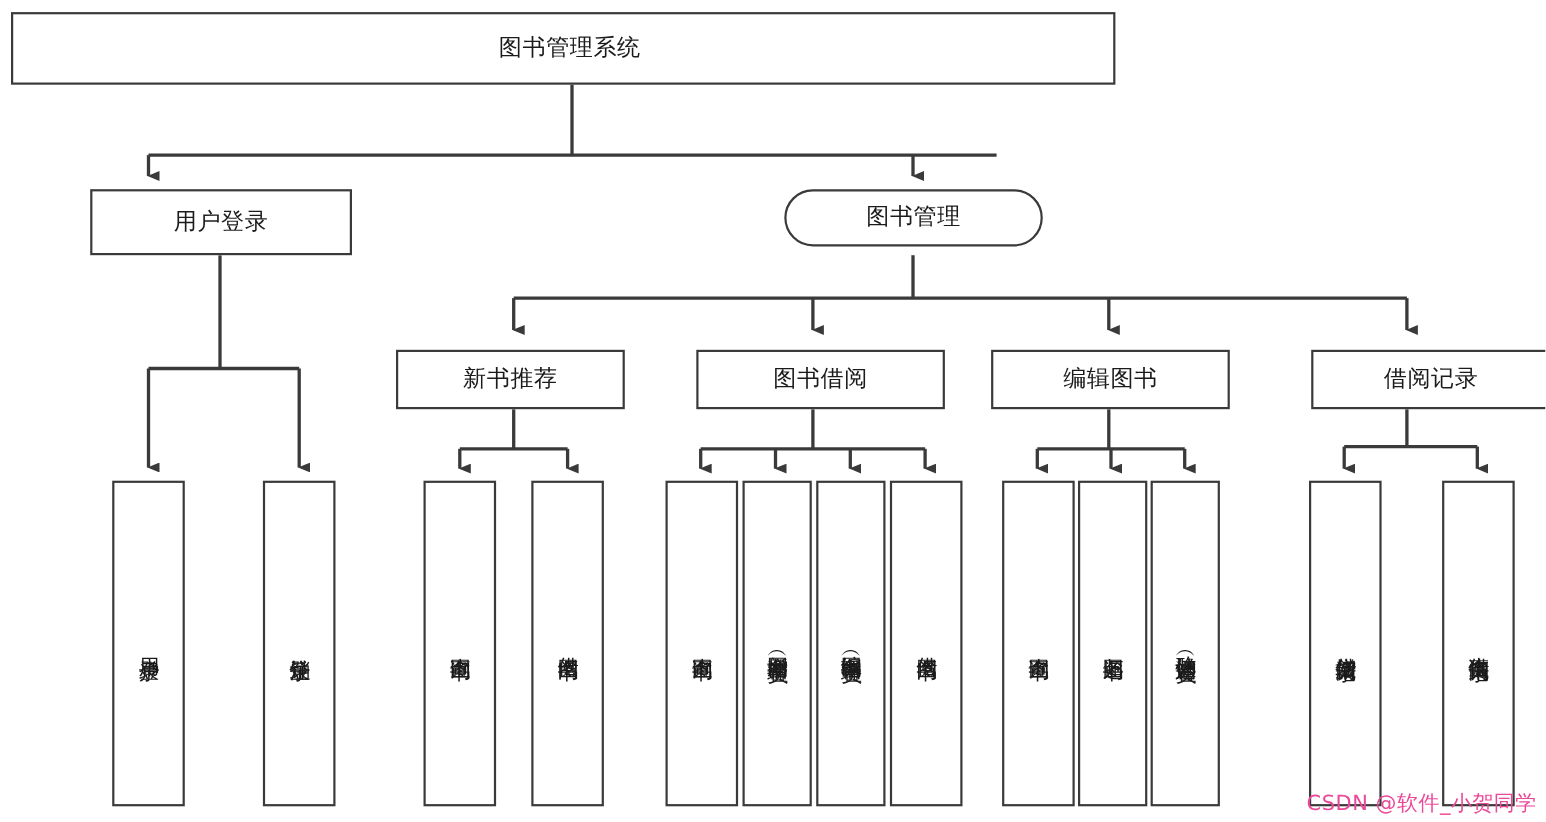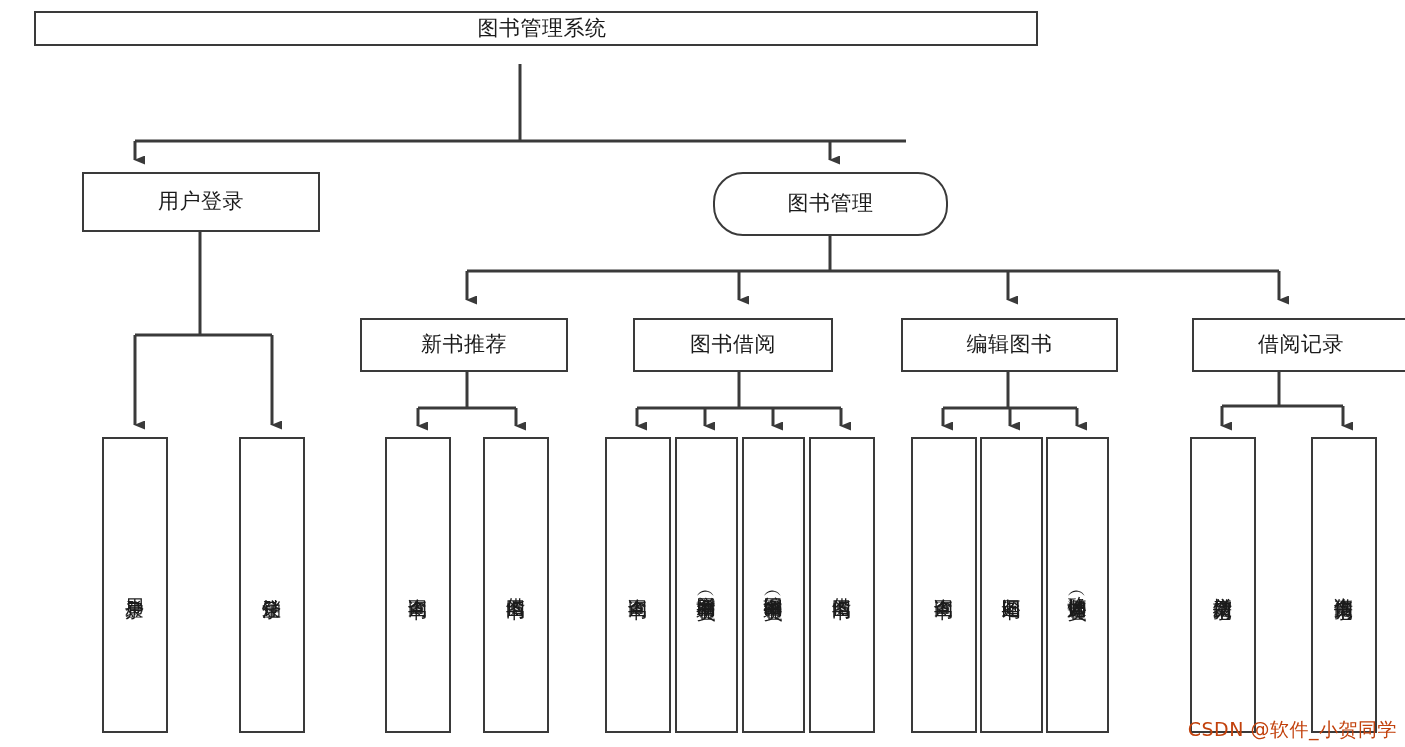--- a/index.html
+++ b/index.html
@@ -52,21 +52,21 @@
     letter-spacing: 1px;
   }
   .leaf-box .node-label-v {
     max-height: 100%;
   }
   #watermark {
     position: absolute;
     right: 8px;
     bottom: 4px;
     font-size: 19px;
-    color: #c2410c;
+    color: #ec4899;
     white-space: nowrap;
     letter-spacing: 0.5px;
     pointer-events: none;
   }
 </style>
 </head>
 <body>
 
 <div id="canvas">
 
@@ -114,35 +114,35 @@
       <path d="M 1010 408 L 1010 426" marker-end="url(#arrowhead)"></path>
       <path d="M 1077 408 L 1077 426" marker-end="url(#arrowhead)"></path>
 
       <path d="M 1279 372 L 1279 406"></path>
       <path d="M 1222 406 L 1343 406"></path>
       <path d="M 1222 406 L 1222 426" marker-end="url(#arrowhead)"></path>
       <path d="M 1343 406 L 1343 426" marker-end="url(#arrowhead)"></path>
     </g>
   </svg>
 
-  <div class="node-box root-box" style="left:34px; top:11px; width:1004px; height:35px;padding-left:12px;">
+  <div class="node-box root-box" style="left:10px; top:11px; width:1004px; height:66px;padding-left:12px;">
     <span class="node-label-h">图书管理系统</span>
   </div>
 
   <div class="node-box" style="left:82px; top:172px; width:238px; height:60px;">
     <span class="node-label-h">用户登录</span>
   </div>
-  <div class="node-box" style="left:713px; top:172px; width:235px; height:64px;border-radius:30px;">
+  <div class="node-box" style="left:713px; top:172px; width:235px; height:52px;border-radius:30px;">
     <span class="node-label-h">图书管理</span>
   </div>
 
   <div class="node-box" style="left:360px; top:318px; width:208px; height:54px;">
     <span class="node-label-h">新书推荐</span>
   </div>
-  <div class="node-box" style="left:633px; top:318px; width:200px; height:54px;">
+  <div class="node-box" style="left:633px; top:318px; width:226px; height:54px;">
     <span class="node-label-h">图书借阅</span>
   </div>
   <div class="node-box" style="left:901px; top:318px; width:217px; height:54px;">
     <span class="node-label-h">编辑图书</span>
   </div>
   <div class="node-box" style="left:1171px; top:318px; width:218px; height:54px;margin-left:21px;">
     <span class="node-label-h">借阅记录</span>
   </div>
 
   <div class="node-box leaf-box" style="left:102px; top:437px; width:66px; height:296px;">

